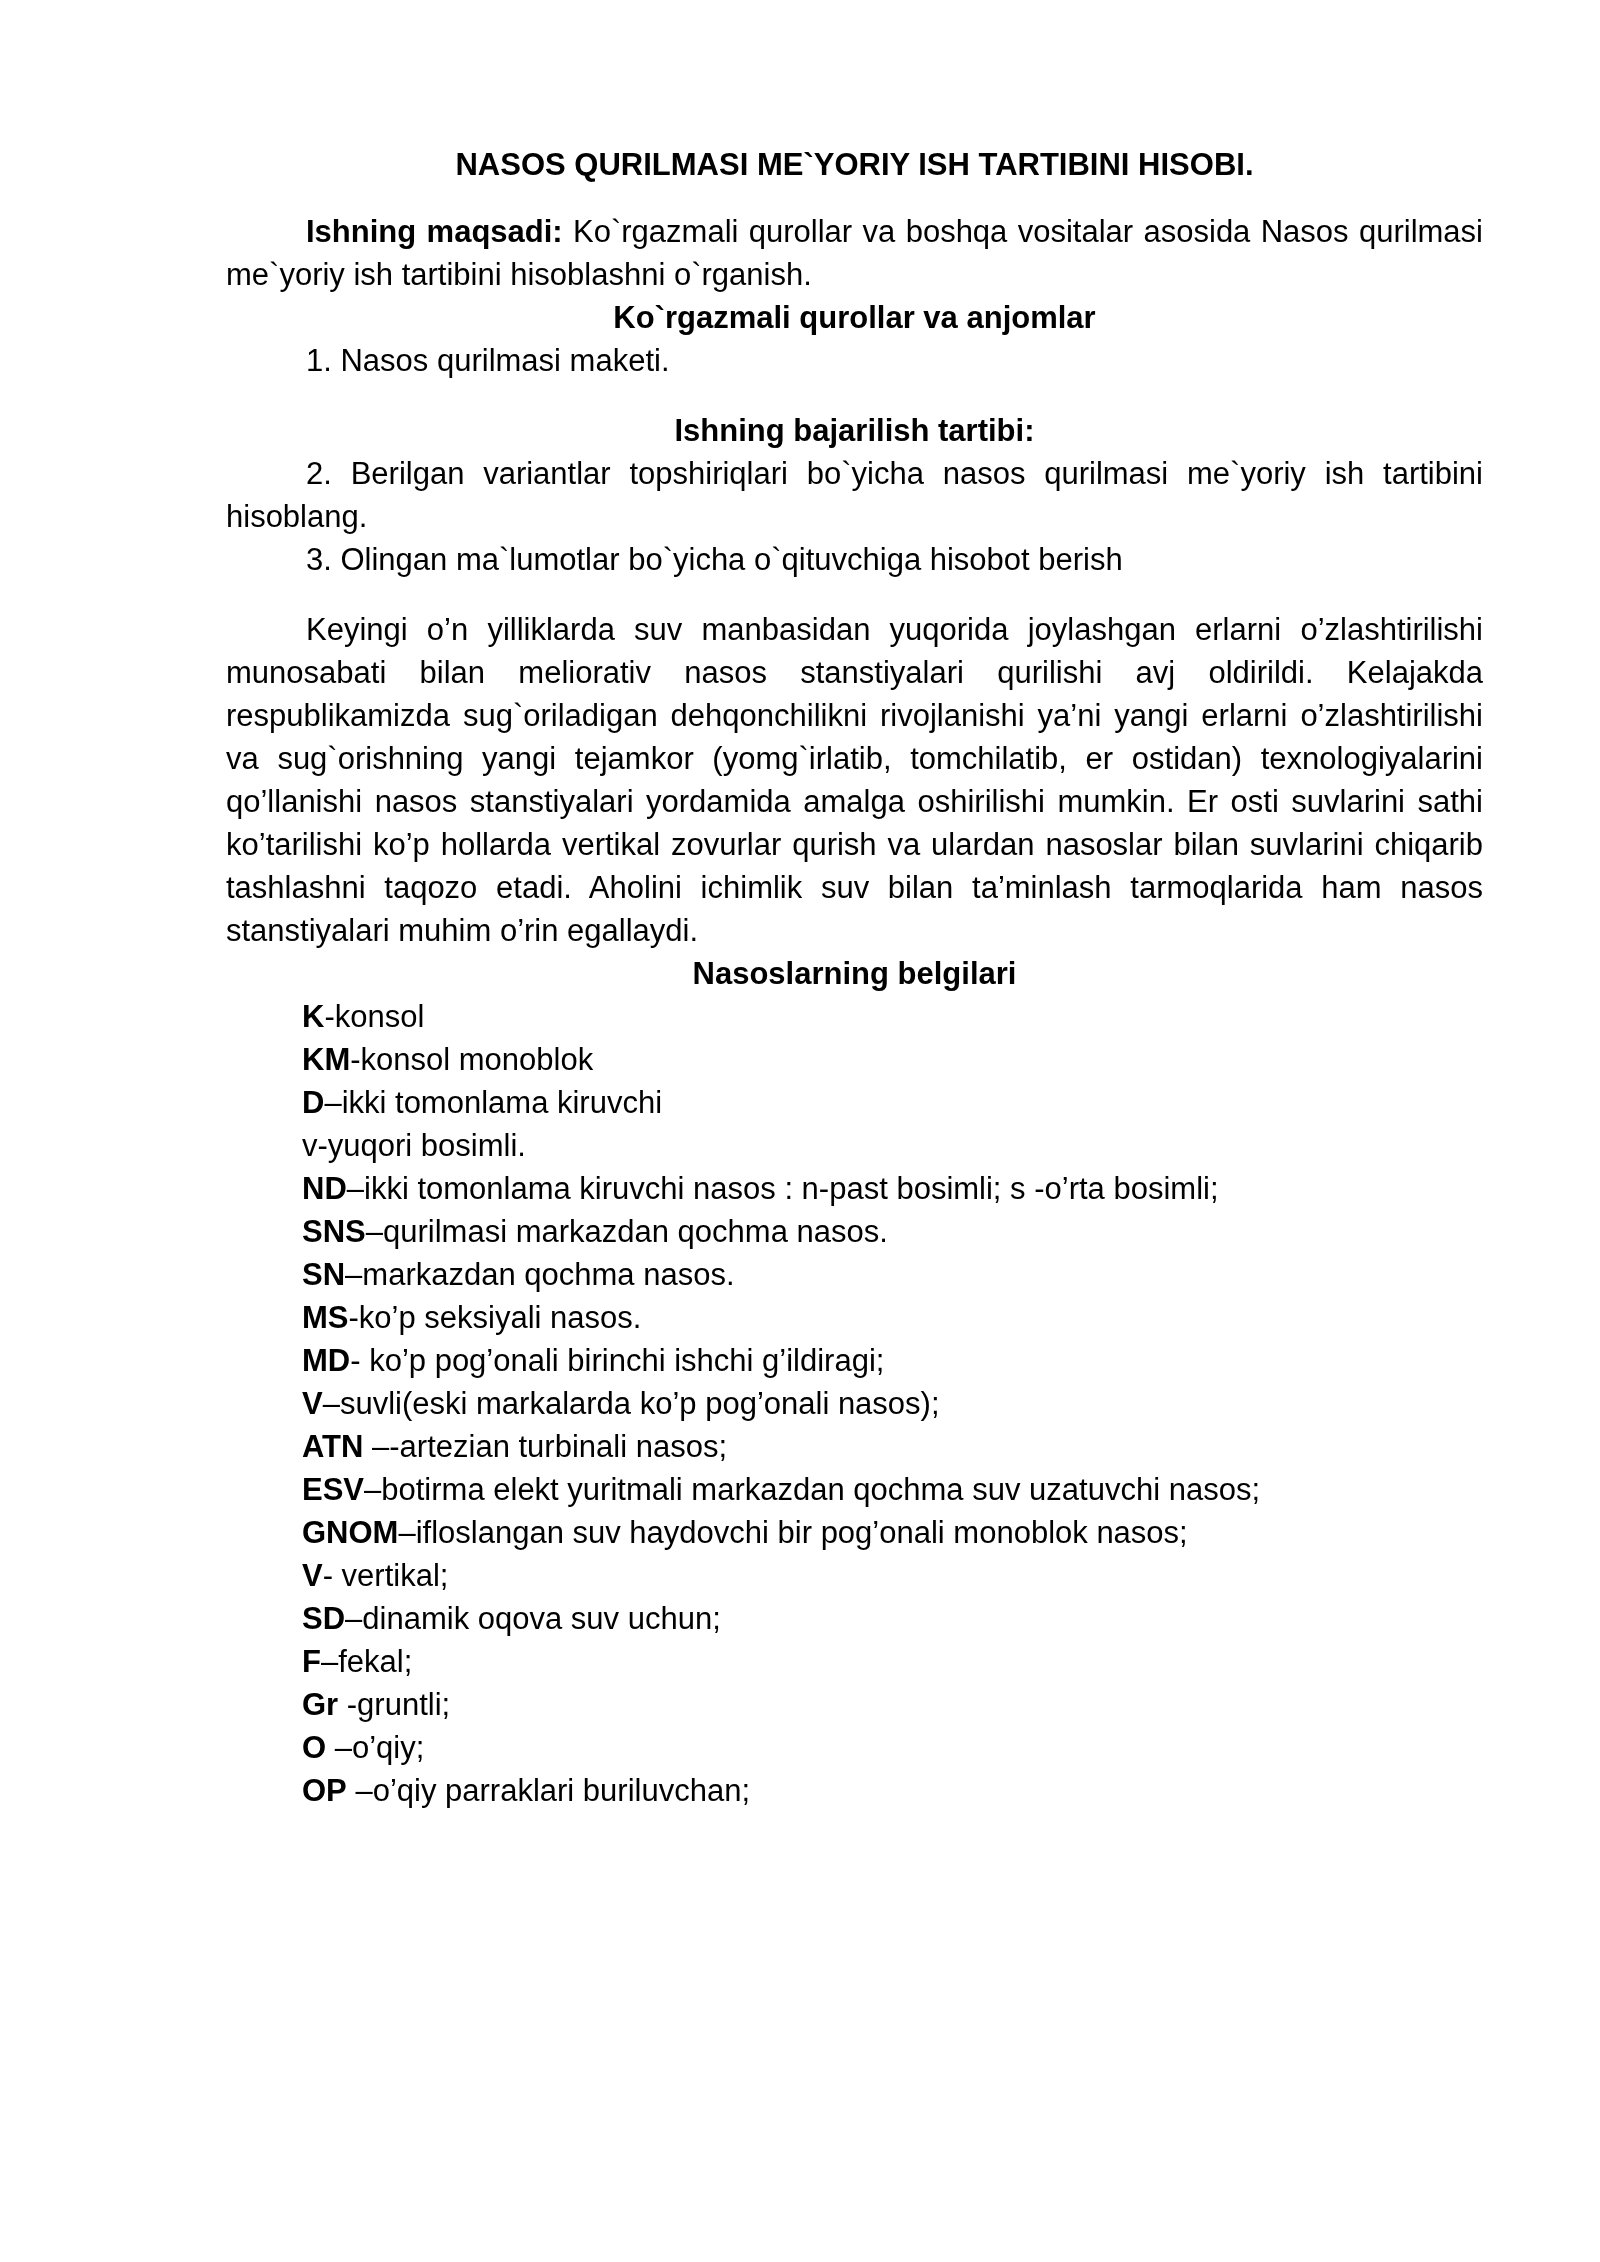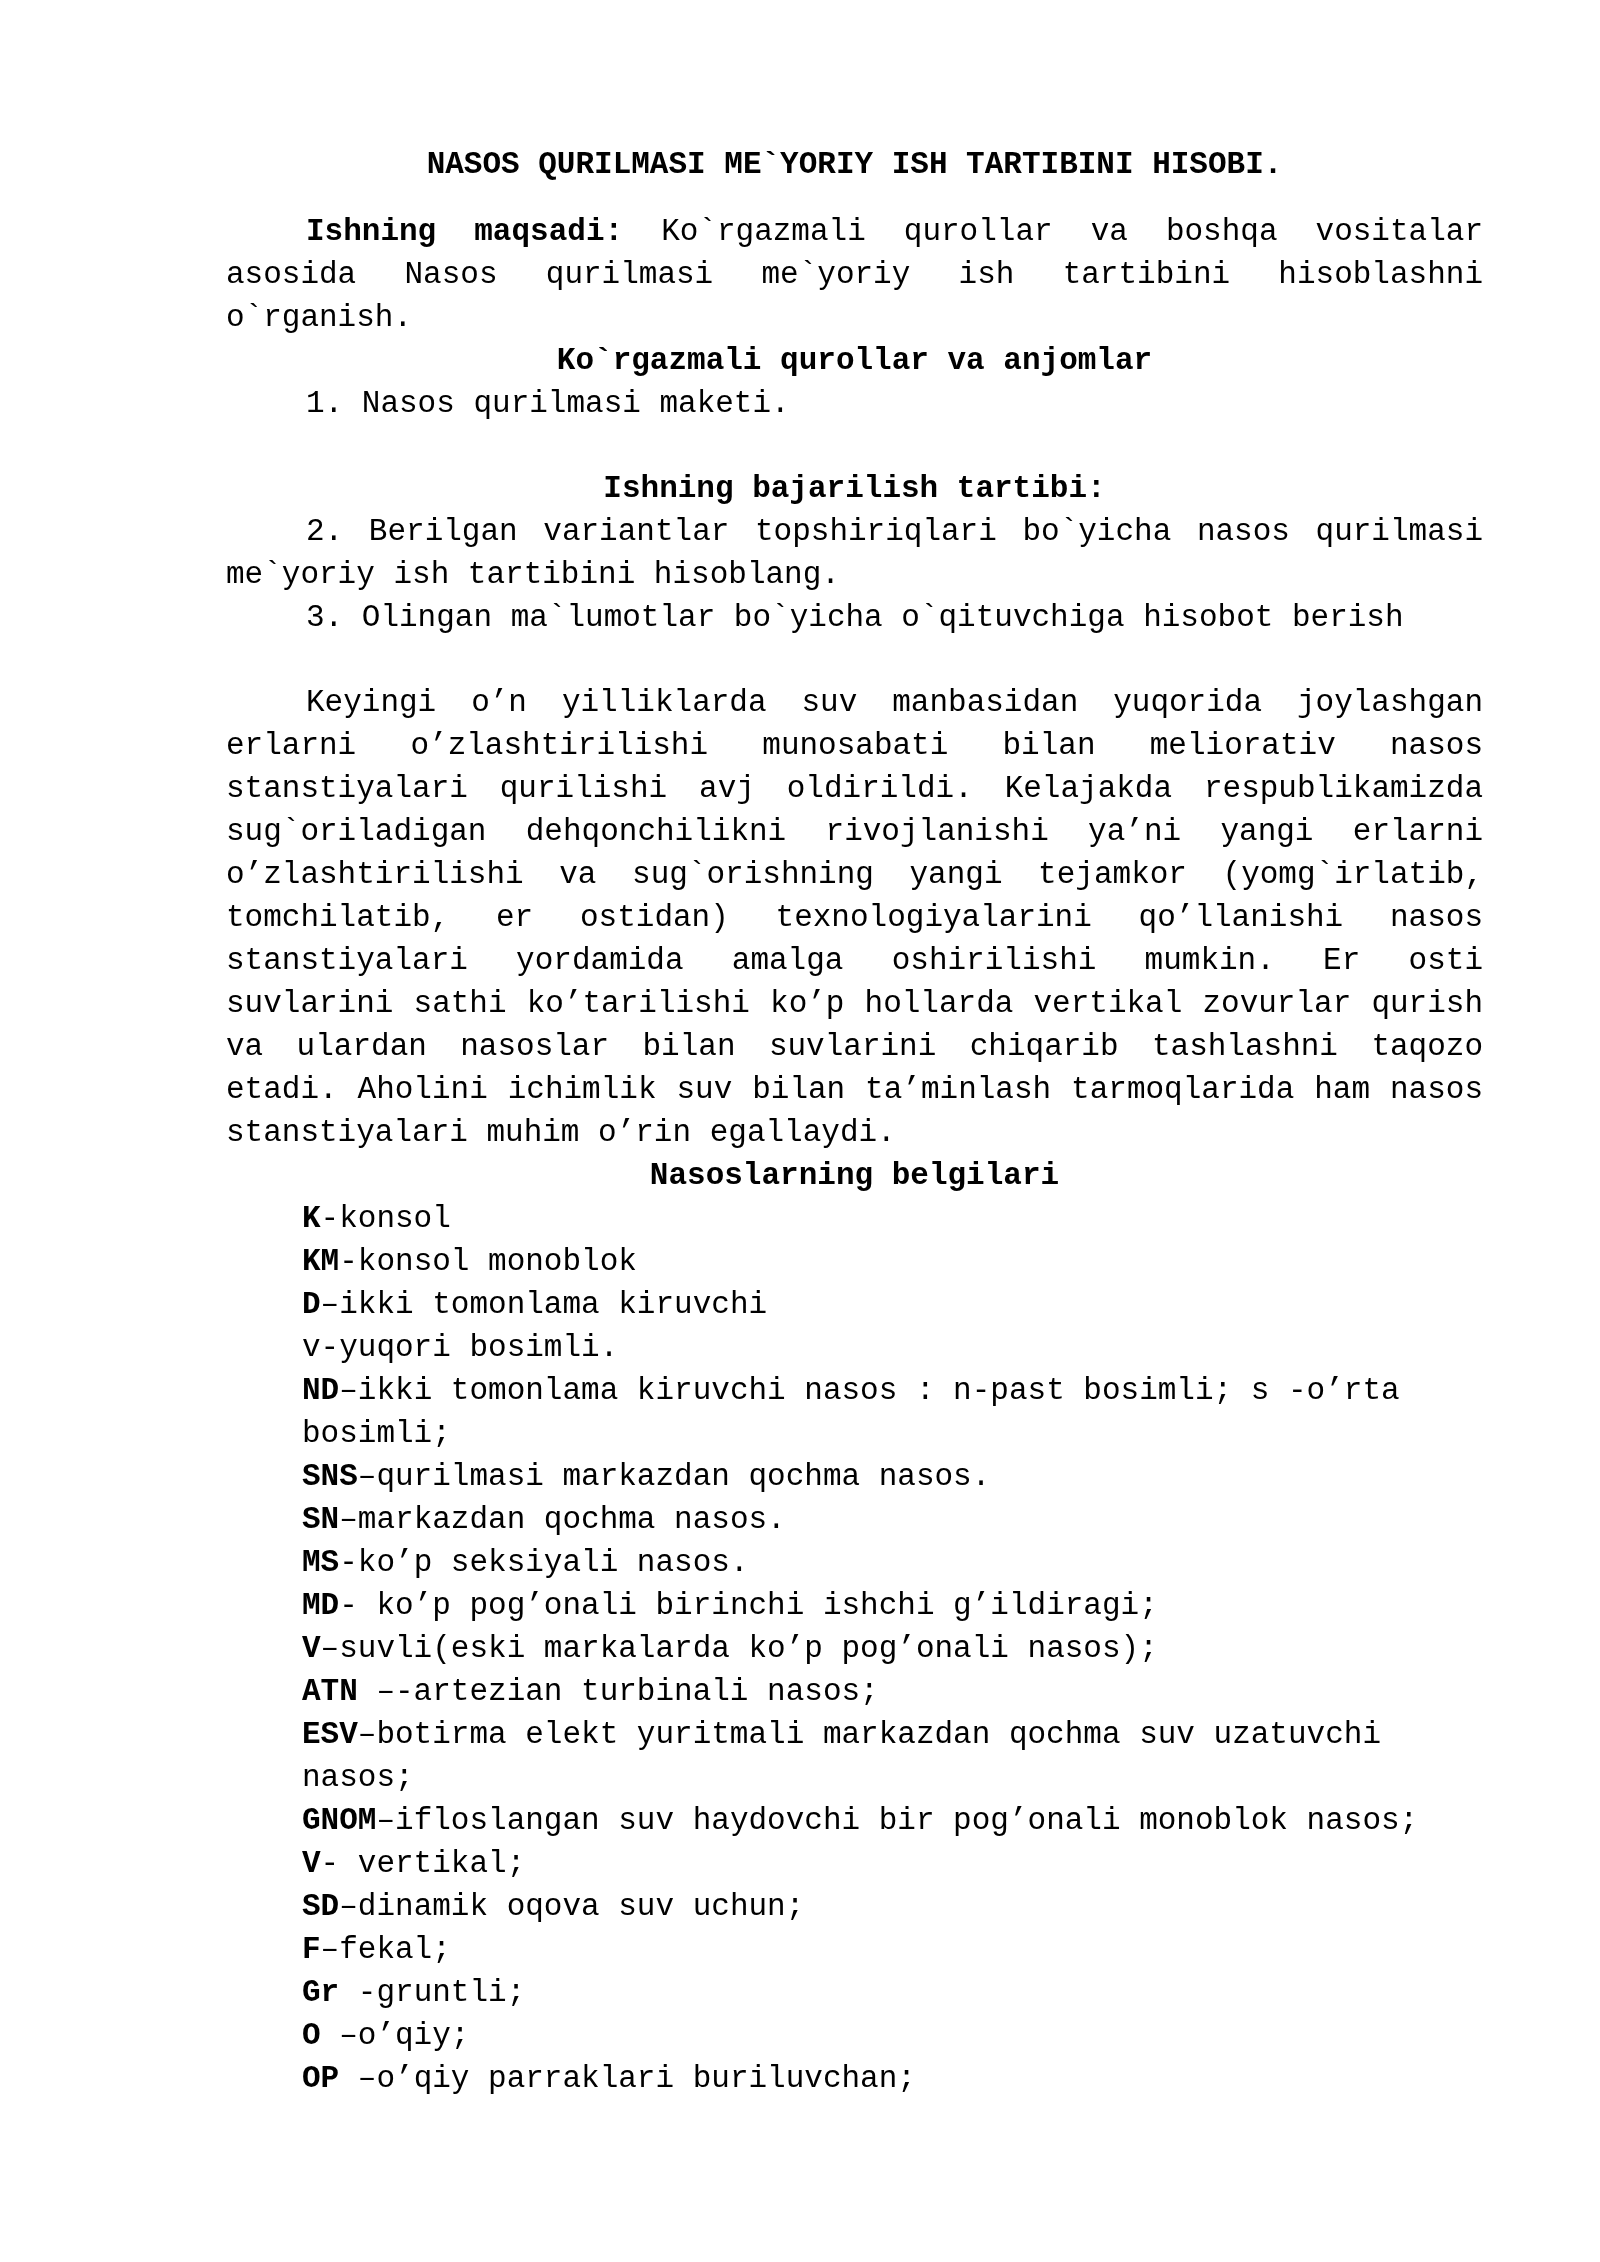--- a/index.html
+++ b/index.html
@@ -7,21 +7,21 @@
     padding: 0;
     background: #ffffff;
   }
   .page {
     position: relative;
     width: 1600px;
     height: 2262px;
     box-sizing: border-box;
     background: #ffffff;
     color: #000000;
-    font-family: Liberation Mono, monospace;
+    font-family: Liberation Sans, sans-serif;
     font-size: 31px;
     line-height: 43px;
     padding: 143px 117px 0 226px;
     overflow: hidden;
   }
   p { margin: 0; }
   .doc-title {
     text-align: center;
     font-weight: bold;
     margin-bottom: 24px;
@@ -31,21 +31,21 @@
     font-weight: bold;
   }
   .para {
     text-align: justify;
     text-indent: 80px;
   }
   .plain-item {
     text-indent: 80px;
   }
   .gap-above {
-    margin-top: 42px;
+    margin-top: 27px;
   }
   .desig-row {
     margin-left: 76px;
   }
   b { font-weight: bold; }
 </style>
 </head>
 <body>
 
 <div class="page">

